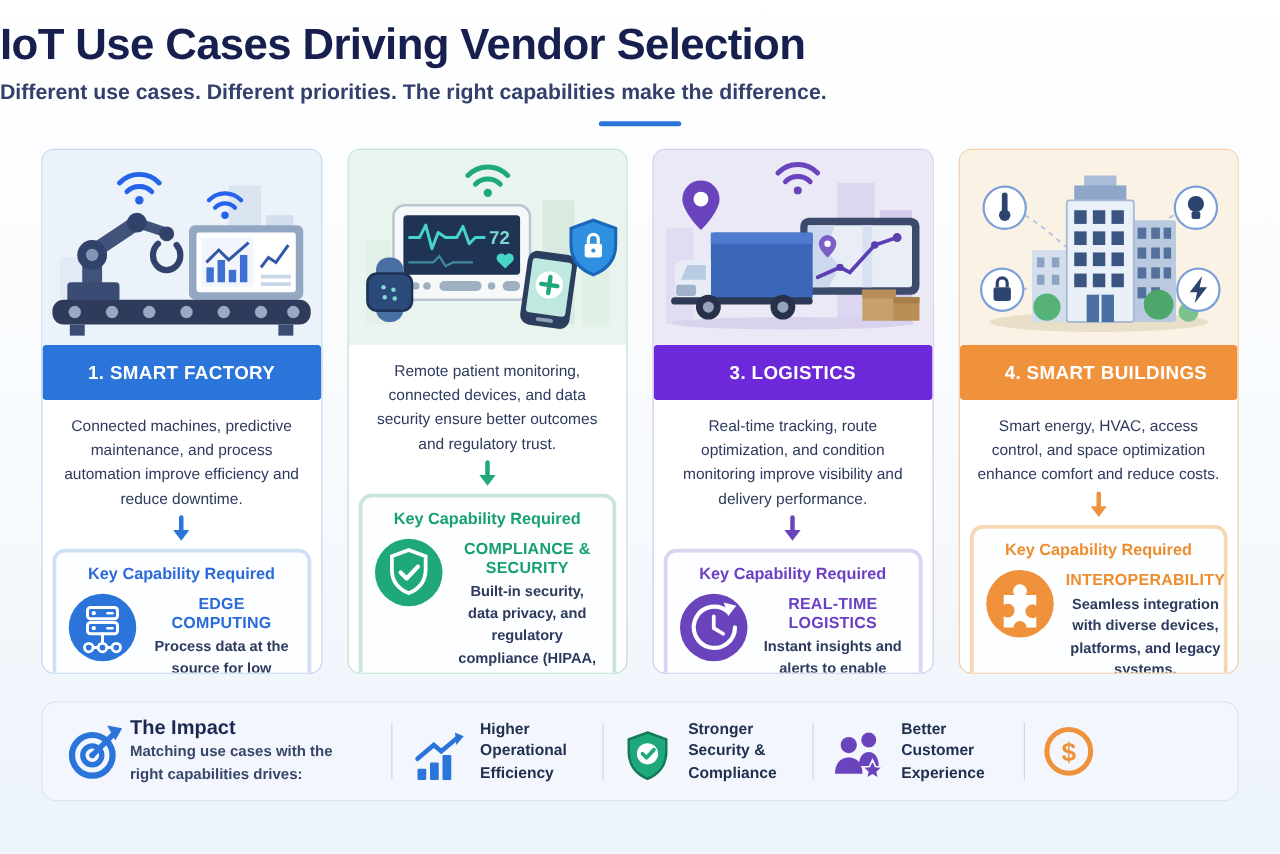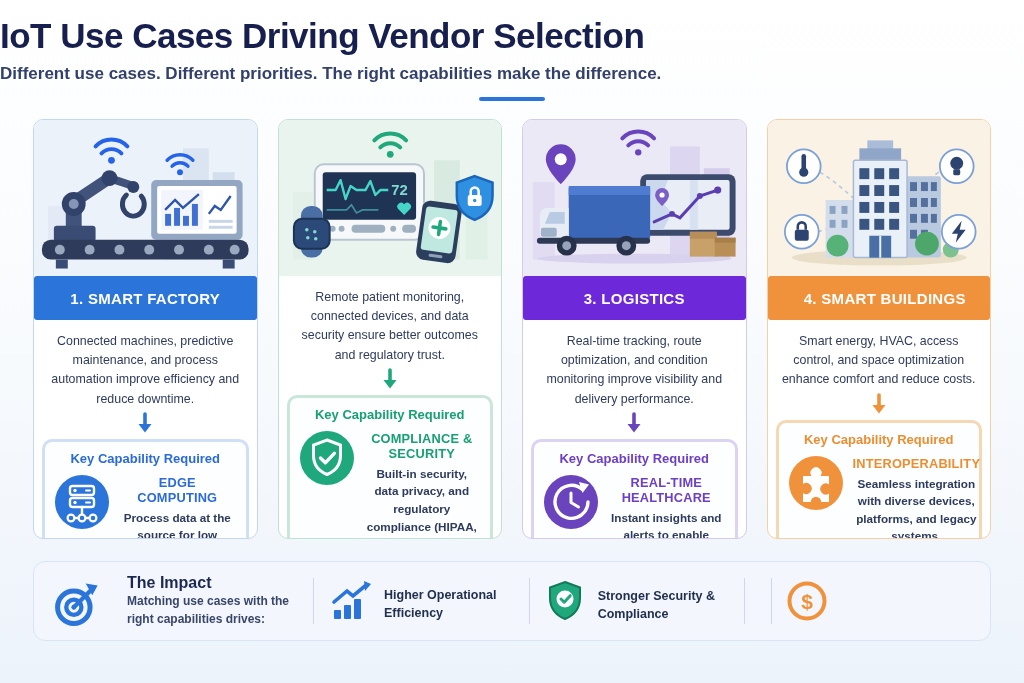--- a/index.html
+++ b/index.html
@@ -76,21 +76,21 @@
   .t-blue   { color: #2b6ad9; }
   .t-green  { color: #17a072; }
   .t-purple { color: #6c3fc4; }
   .t-orange { color: #ee8d2f; }
   
   .impact {
     margin: 22px 33px 0; height: 80px; border-radius: 12px;
     background: #f3f7fd; border: 1px solid #d9e4f4;
     display: flex; align-items: center; padding: 0 16px;
   }
-  .impact-lead { display: flex; align-items: flex-end; gap: 25px; width: 250px; flex: none; }
+  .impact-lead { display: flex; align-items: center; gap: 2px; width: 250px; flex: none; }
   .impact-lead .txt .t1 { font-size: 16px; font-weight: 800; color: #1c2852; }
   .impact-lead .txt .t2 { margin-top: 1px; font-size: 12px; font-weight: 600; color: #39466b; line-height: 1.45; max-width: 182px; }
   .divider { width: 1px; height: 46px; background: #ccd9ec; flex: none; margin: 0 13px; }
   .impact-item { display: flex; align-items: flex-end; gap: 11px; flex: 1; min-width: 0; }
   .impact-item .lbl { font-size: 12.5px; font-weight: 700; color: #22304f; line-height: 1.4; max-width: 122px; }
   .impact-icon { flex: none; display: flex; }
 </style>
 </head>
 <body>
 
@@ -334,21 +334,21 @@
       <div class="caphead t-purple">Key Capability Required</div>
       <div class="caprow">
         <div class="capicon k-purple">
           <svg viewBox="0 0 54 54">
             <path d="M38.5 14.5 a16.5 16.5 0 1 0 5.5 12.5" stroke="#ffffff" stroke-width="3.4" fill="none" stroke-linecap="round"></path>
             <polygon points="35,7 45,9.5 38.5,18" fill="#ffffff"></polygon>
             <path d="M27 18 v9.5 l7.5 4.5" stroke="#ffffff" stroke-width="3" fill="none" stroke-linecap="round" stroke-linejoin="round"></path>
           </svg>
         </div>
         <div>
-          <div class="capname t-purple">REAL-TIME HEALTHCARE</div>
+          <div class="capname t-purple">REAL-TIME LOGISTICS</div>
           <div class="capdesc">Instant insights and alerts to enable faster decisions and proactive actions.</div>
         </div>
       </div>
     </div>
   </div>
 
   <div class="card c-orange">
     <div class="illus i-orange">
       <svg viewBox="0 0 224 156">
         <ellipse cx="112" cy="138" rx="88" ry="8" fill="#e9dfc9"></ellipse>
@@ -491,20 +491,32 @@
       <svg width="44" height="44" viewBox="0 0 44 44">
         <path d="M22 3 l15 5.5 v10.5 c0 10.5 -6.5 17.5 -15 21 c-8.5 -3.5 -15 -10.5 -15 -21 V8.5 z" fill="#1fa87c" stroke="#137a58" stroke-width="2"></path>
         <circle cx="22" cy="20" r="8.5" fill="#ffffff"></circle>
         <path d="M18 20 l3.2 3.2 l6 -6.5" stroke="#1fa87c" stroke-width="3" fill="none" stroke-linecap="round" stroke-linejoin="round"></path>
       </svg>
     </span>
     <div class="lbl">Stronger Security &amp; Compliance</div>
   </div>
   <div class="divider"></div>
 
+  <div class="impact-item">
+    <span class="impact-icon">
+      <svg width="46" height="44" viewBox="0 0 46 44">
+        <circle cx="15" cy="13" r="6.5" fill="#6a44bd"></circle>
+        <path d="M4 36 c0 -8.5 4.5 -13 11 -13 s11 4.5 11 13 z" fill="#6a44bd"></path>
+        <circle cx="31" cy="9" r="6" fill="#6a44bd"></circle>
+        <path d="M23 30 c0 -7.5 3.6 -11.5 8 -11.5 s8 4 8 11.5 z" fill="#6a44bd"></path>
+        <polygon points="34,25 36.4,30.2 42,30.8 37.8,34.6 39,40 34,37 29,40 30.2,34.6 26,30.8 31.6,30.2" fill="#6a44bd" stroke="#f3f7fd" stroke-width="1.4"></polygon>
+      </svg>
+    </span>
+    <div class="lbl">Better Customer Experience</div>
+  </div>
   <div class="divider"></div>
 
   <div class="impact-item">
     <span class="impact-icon">
       <svg width="44" height="44" viewBox="0 0 44 44">
         <circle cx="22" cy="22" r="17.5" fill="none" stroke="#f0923c" stroke-width="4"></circle>
         <text x="22" y="29.5" text-anchor="middle" font-size="21" font-weight="bold" font-family="Liberation Sans, sans-serif" fill="#f0923c">$</text>
       </svg>
     </span>
   </div>

